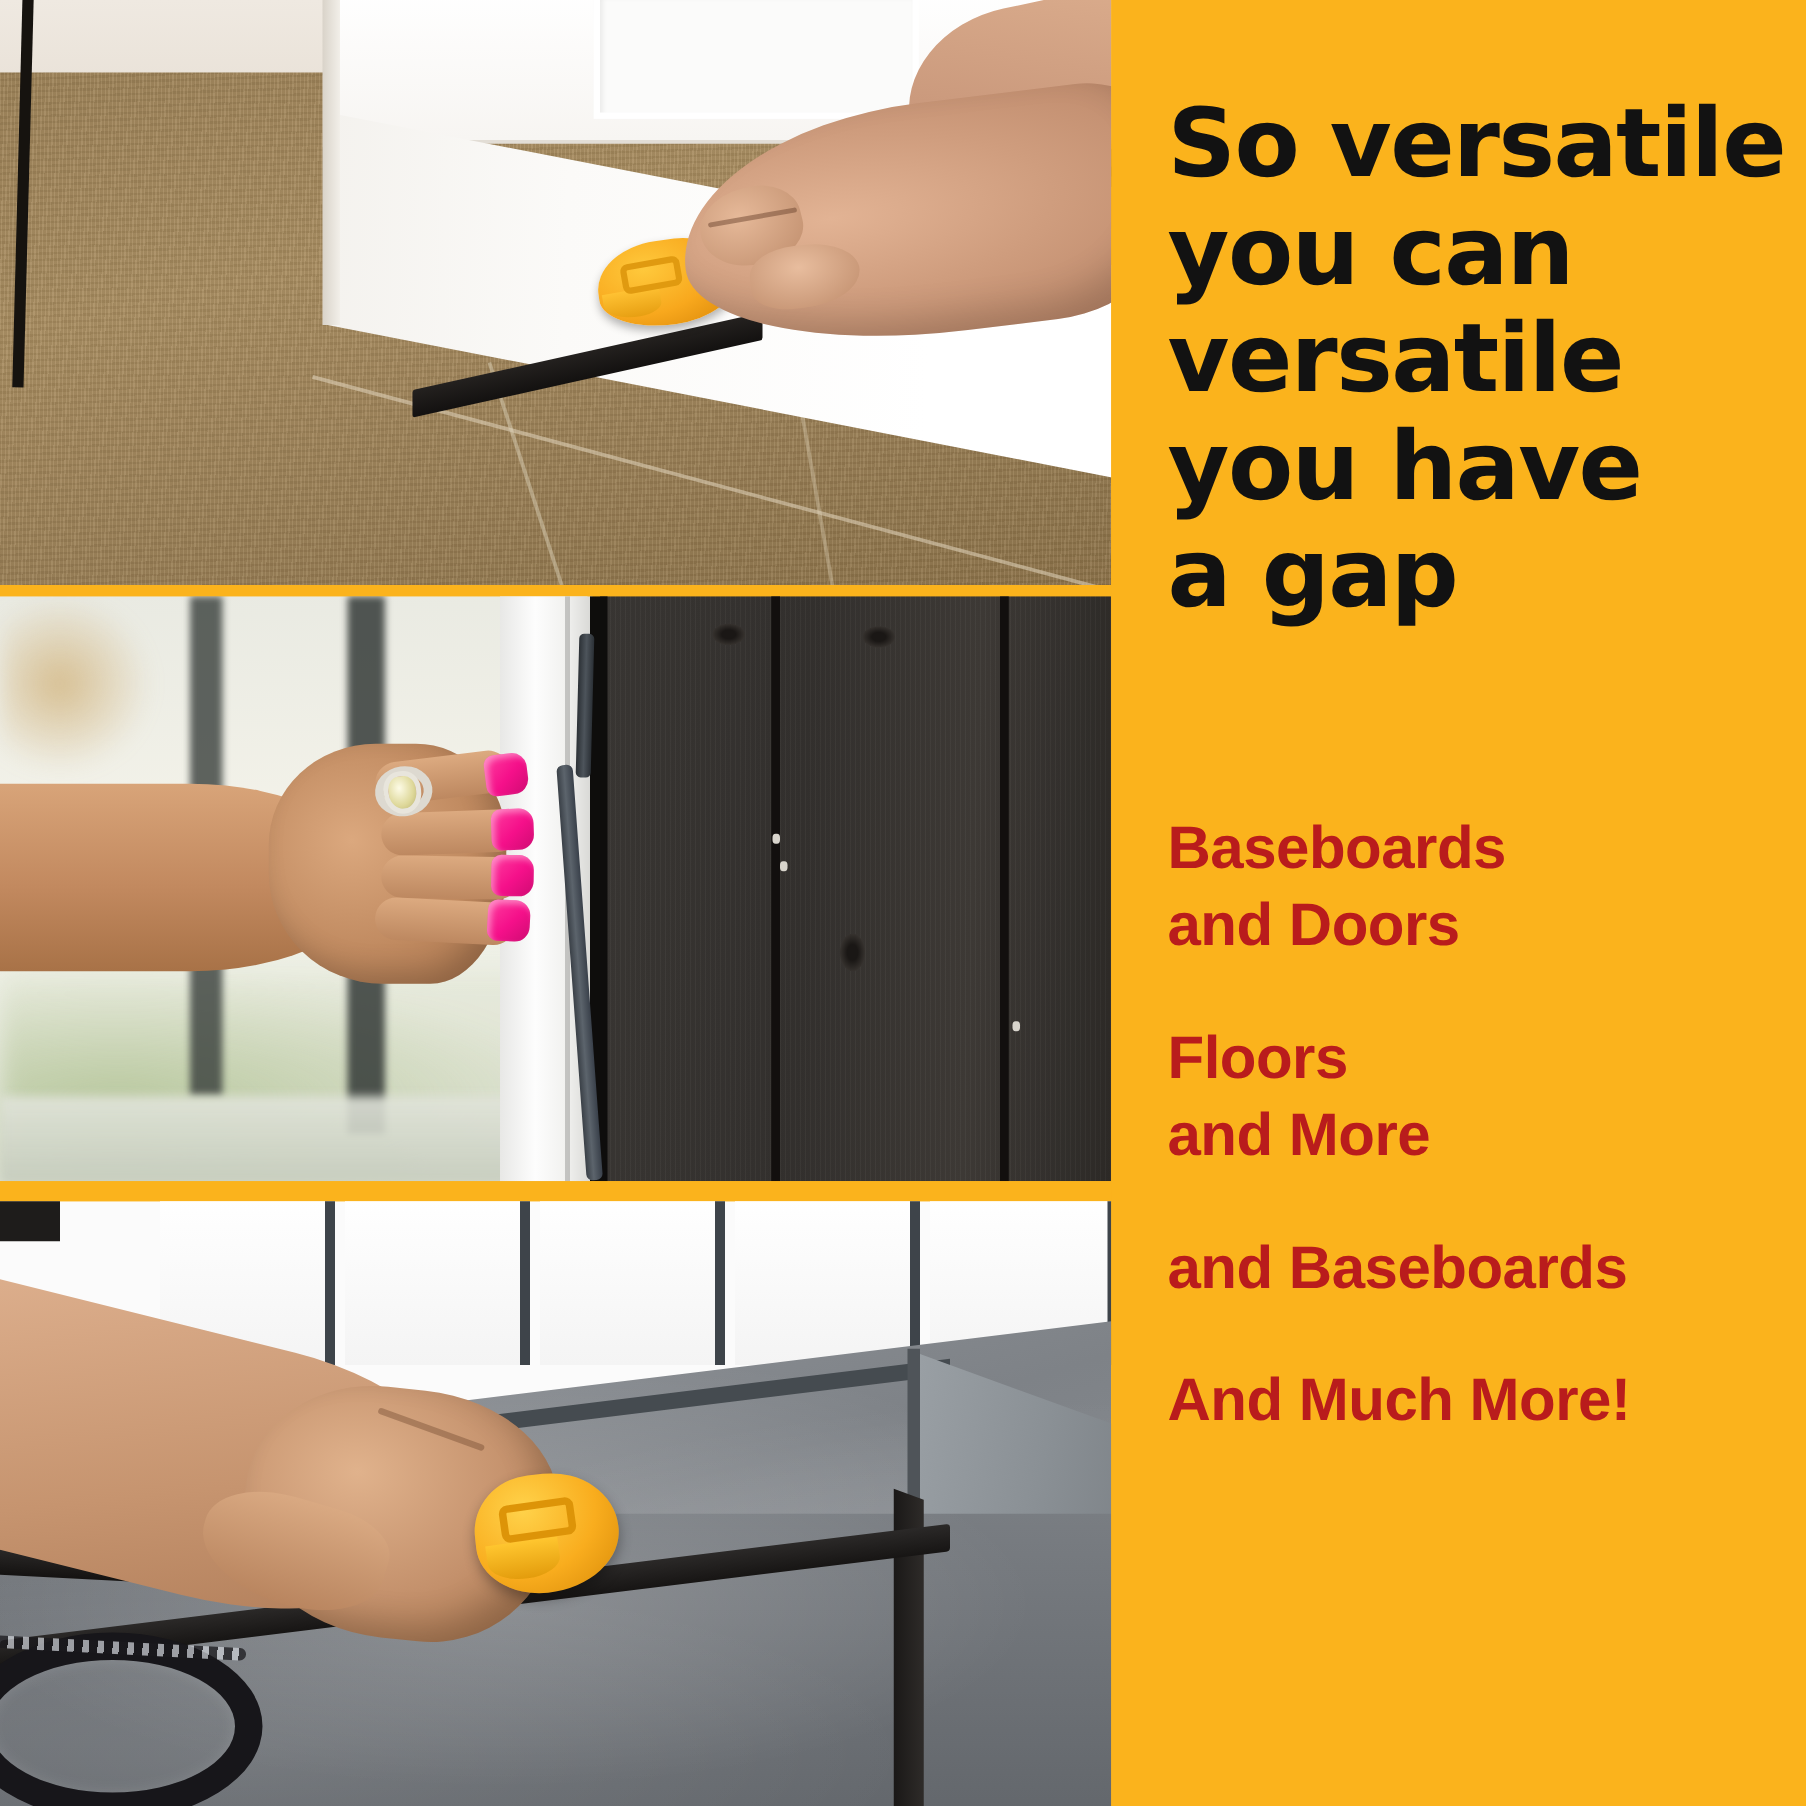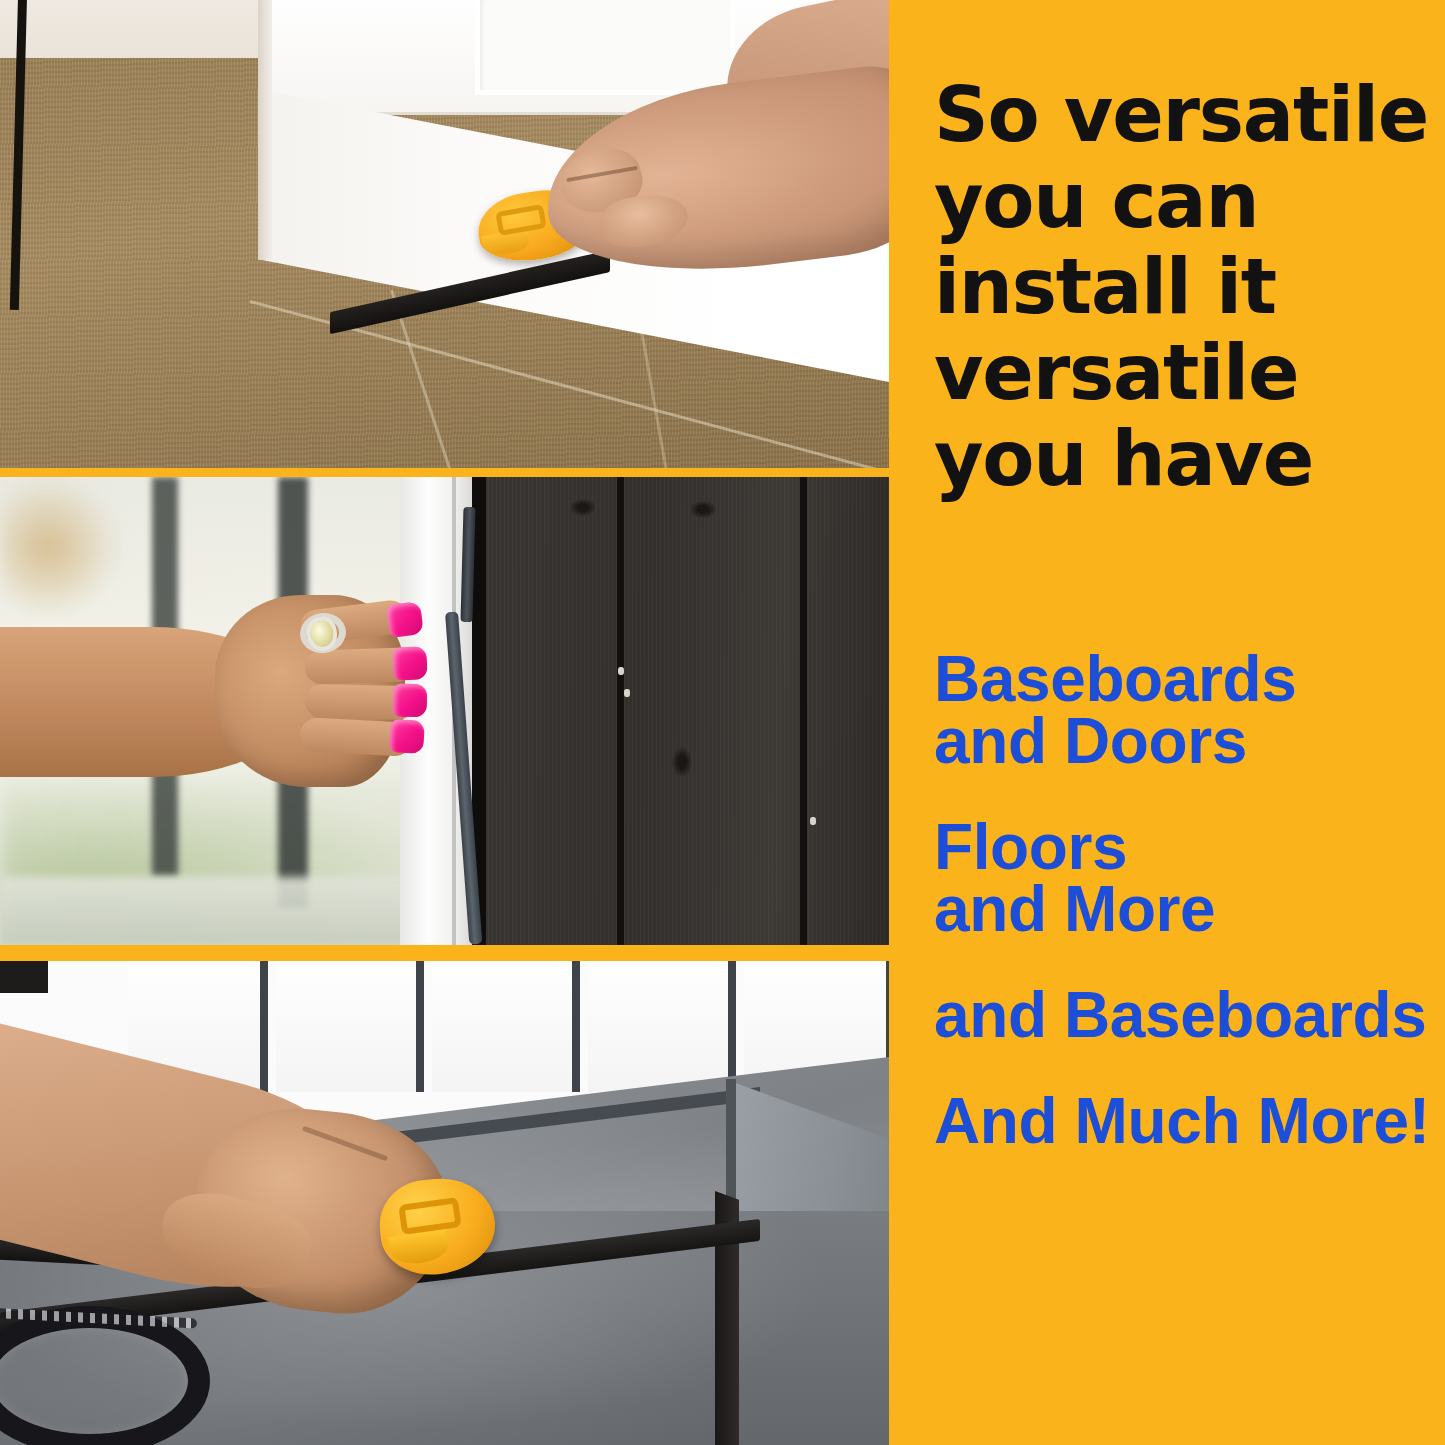--- a/index.html
+++ b/index.html
@@ -430,24 +430,24 @@
   }
   .headline .hl-line { display: block; white-space: nowrap; }
 
   .benefits {
     position: absolute;
     left: 45px;
     top: 648px;
     width: 510px;
   }
   .benefit-item {
-    color: #1d4ed8;
+    color: #b91c1c;
     font-family: "Liberation Sans", sans-serif;
     font-weight: bold;
-    font-size: 64px;
+    font-size: 48px;
     line-height: 62px;
     letter-spacing: -0.4px;
     margin-bottom: 44px;
   }
   .benefit-item:last-child { margin-bottom: 14px; }
   .benefit-item .bn-line { display: block; white-space: nowrap; }
 </style>
 </head>
 <body>
 
@@ -545,23 +545,23 @@
       <div class="p3-tool-notch"></div>
     </div>
 
   </div>
 
   <div class="text-column">
 
     <h1 class="headline">
       <span class="hl-line">So versatile</span>
       <span class="hl-line">you can</span>
-      <span class="hl-line">install it</span>
       <span class="hl-line">versatile</span>
       <span class="hl-line">you have</span>
+      <span class="hl-line">a gap</span>
     </h1>
 
     <div class="benefits">
 
       <div class="benefit-item">
         <span class="bn-line">Baseboards</span>
         <span class="bn-line">and Doors</span>
       </div>
 
       <div class="benefit-item">

